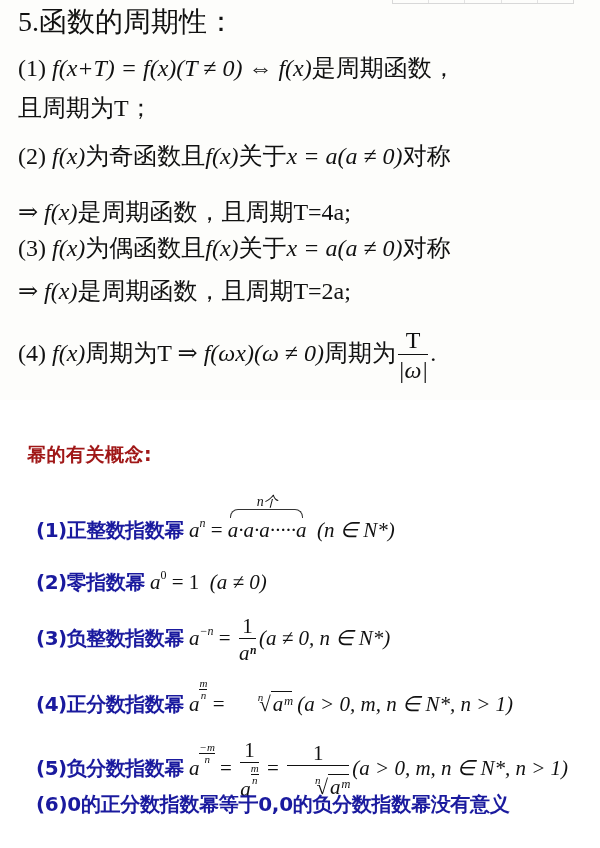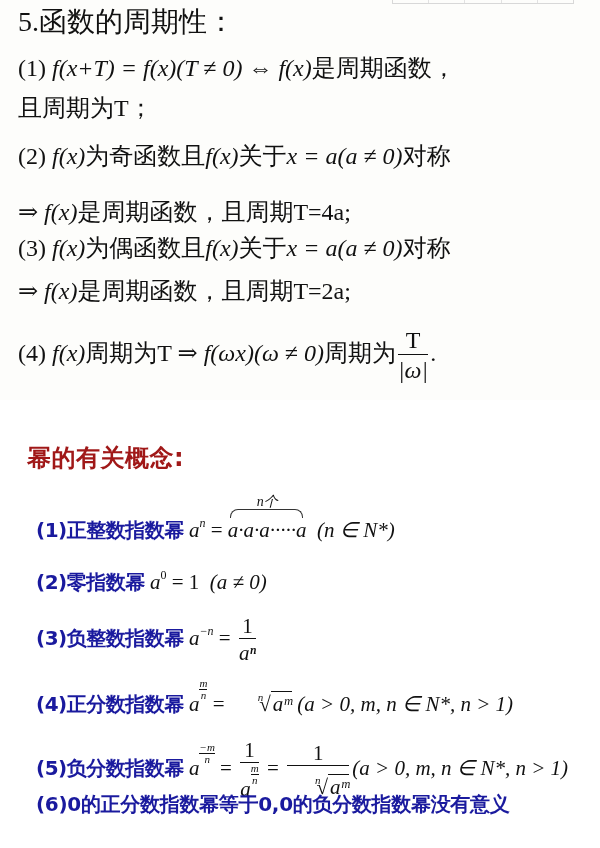--- a/index.html
+++ b/index.html
@@ -20,21 +20,21 @@
   .math { font-style: italic; }
   .up { font-style: normal; }
   .frac { display: inline-block; vertical-align: middle; text-align: center; margin: 0 2px; }
   .frac .num { display: block; border-bottom: 1.5px solid #111; padding: 0 3px; line-height: 28px; }
   .frac .den { display: block; line-height: 30px; }
 
   .sec2 { position: absolute; left: 0; top: 400px; width: 600px; height: 448px; background: #ffffff; }
   .heading {
     position: absolute; left: 27px; top: 442px;
     font-family: "DejaVu Sans", "Liberation Sans", sans-serif; font-weight: bold;
-    font-size: 24px; color: #a01818; letter-spacing: 0.5px;
+    font-size: 19px; color: #a01818; letter-spacing: 0.5px;
   }
   .pline { position: absolute; left: 36px; white-space: nowrap; font-size: 21px; line-height: 30px; }
   .label {
     font-family: "DejaVu Sans", "Liberation Sans", sans-serif; font-weight: bold;
     color: #1a1a9e; font-size: 20px; letter-spacing: -0.5px;
   }
   .pm { font-family: "Liberation Serif", serif; color: #111; }
   .i { font-style: italic; }
   sup { font-size: 12px; vertical-align: 10px; line-height: 0; }
   .brace-wrap { position: relative; display: inline-block; }
@@ -110,21 +110,21 @@
   <span class="pm"><span class="i">a</span><sup class="i">n</sup> = <span class="brace-wrap"><span class="brace"></span><span class="brace-label i">n个</span><span class="i">a·a·a·····a</span></span>&nbsp;&nbsp;<span class="i">(n ∈ N*)</span></span>
 </div>
 
 <div class="pline" style="top:567px;">
   <span class="label">(2)零指数幂</span>
   <span class="pm"><span class="i">a</span><sup>0</sup> <span>= 1</span>&nbsp;&nbsp;<span class="i">(a ≠ 0)</span></span>
 </div>
 
 <div class="pline" style="top:614px;">
   <span class="label">(3)负整数指数幂</span>
-  <span class="pm"><span class="i">a</span><sup class="i">−n</sup> = <span class="sfrac"><span class="num">1</span><span class="den i">aⁿ</span></span></span>
+  <span class="pm"><span class="i">a</span><sup class="i">−n</sup> = <span class="sfrac"><span class="num">1</span><span class="den i">aⁿ</span></span><span class="i">(a ≠ 0, n ∈ N*)</span></span>
 </div>
 
 <div class="pline" style="top:678px;">
   <span class="label">(4)正分数指数幂</span>
   <span class="pm"><span class="i">a</span><span class="tinyfrac i"><span class="n">m</span><span>n</span></span> = <span class="root"><span class="idx i">n</span>√<span class="rad i">aᵐ</span></span> <span class="i">(a &gt; 0, m, n ∈ N*, n &gt; 1)</span></span>
 </div>
 
 <div class="pline" style="top:738px;">
   <span class="label">(5)负分数指数幂</span>
   <span class="pm"><span class="i">a</span><span class="tinyfrac i" style="vertical-align:12px;"><span class="n"><span>−</span><span>m</span></span><span>n</span></span> = <span class="sfrac"><span class="num">1</span><span class="den i"><span>a</span><span class="tinyfrac"><span class="n">m</span><span>n</span></span></span></span> = <span class="sfrac"><span class="num">1</span><span class="den"><span class="root"><span class="idx i">n</span>√<span class="rad i">aᵐ</span></span></span></span><span class="i">(a &gt; 0, m, n ∈ N*, n &gt; 1)</span></span>

